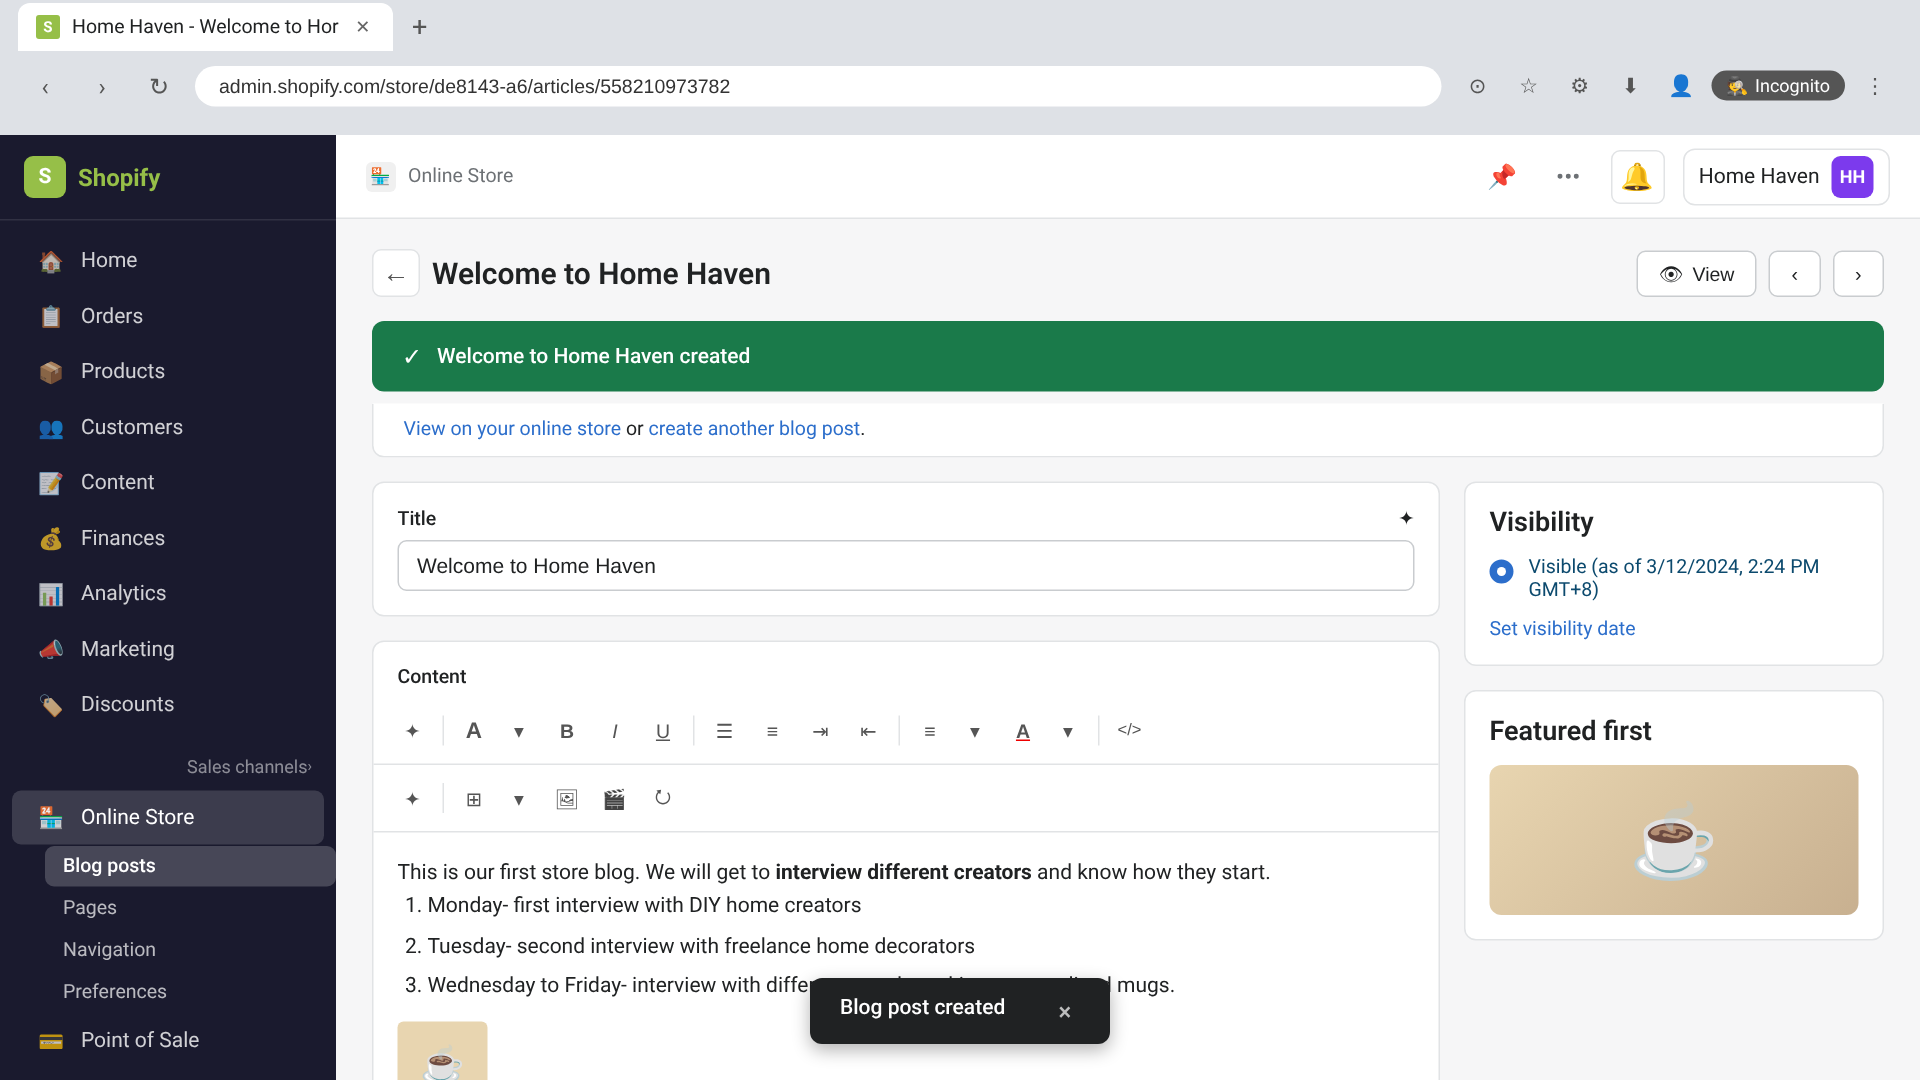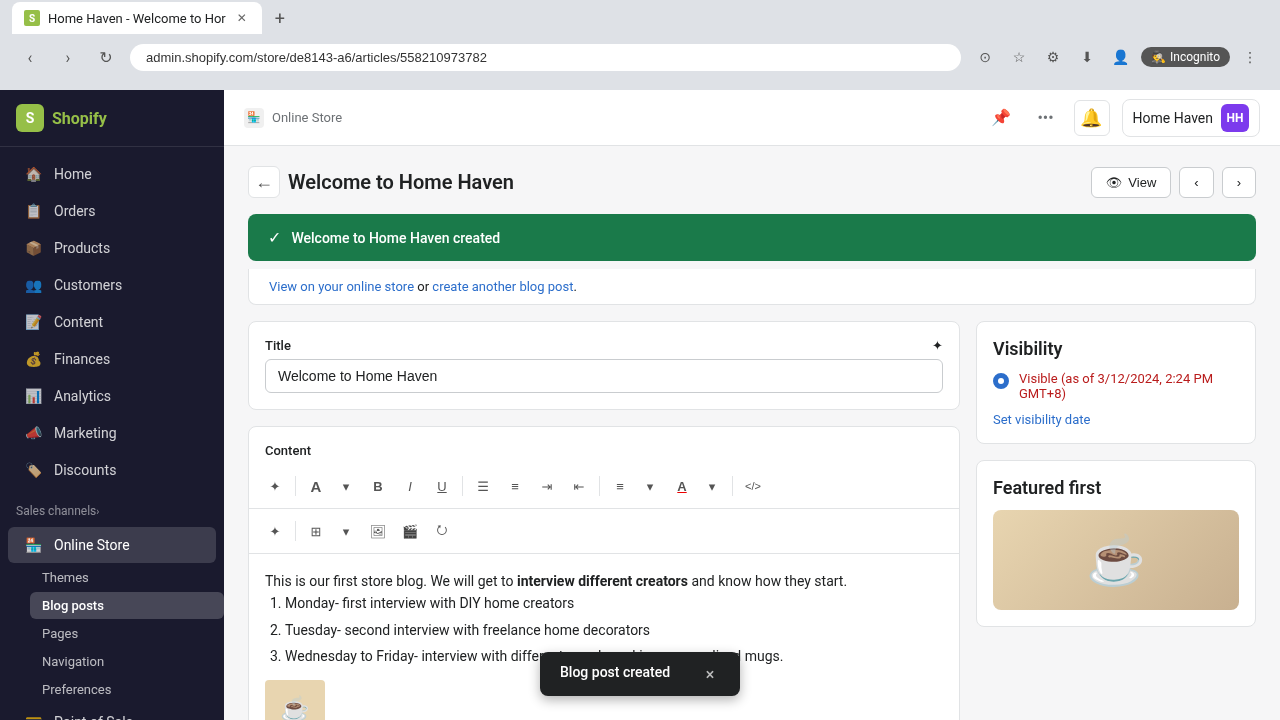--- a/index.html
+++ b/index.html
@@ -27,21 +27,21 @@
     .sidebar-header { padding: 14px 16px; display: flex; align-items: center; gap: 10px; border-bottom: 1px solid rgba(255,255,255,0.1); }
     .shopify-logo { display: flex; align-items: center; gap: 8px; color: #96bf48; font-weight: bold; font-size: 16px; }
     .shopify-icon { width: 28px; height: 28px; background: #96bf48; border-radius: 6px; display: flex; align-items: center; justify-content: center; color: white; font-size: 14px; font-weight: bold; }
     .sidebar-nav { flex: 1; padding: 8px 0; }
     .nav-item { display: flex; align-items: center; gap: 10px; padding: 8px 16px; cursor: pointer; border-radius: 6px; margin: 1px 8px; color: rgba(255,255,255,0.8); font-size: 14px; }
     .nav-item.active { background: rgba(255,255,255,0.15); color: #fff; }
     .nav-icon { width: 20px; height: 20px; display: flex; align-items: center; justify-content: center; font-size: 14px; opacity: 0.9; }
     .nav-sub { margin-left: 30px; }
     .nav-sub-item { display: flex; align-items: center; padding: 6px 12px; cursor: pointer; border-radius: 6px; margin: 1px 0; color: rgba(255,255,255,0.7); font-size: 13px; }
     .nav-sub-item.active { background: rgba(255,255,255,0.2); color: #fff; font-weight: 500; }
-    .sales-channels-header { padding: 8px 16px; font-size: 12px; color: rgba(255,255,255,0.5); display: flex; align-items: center; justify-content: flex-start; margin-top: 8px; }
+    .sales-channels-header { padding: 8px 16px; font-size: 12px; color: rgba(255,255,255,0.5); display: flex; align-items: center; justify-content: flex-end; margin-top: 8px; }
     .sales-channels-header .chevron { font-size: 10px; }
 
     
     .main { flex: 1; display: flex; flex-direction: column; overflow: hidden; }
 
     
     .topbar { background: #fff; border-bottom: 1px solid #e1e3e5; padding: 0 20px; height: 56px; display: flex; align-items: center; gap: 12px; }
     .topbar-breadcrumb { display: flex; align-items: center; gap: 8px; font-size: 13px; color: #6d7175; }
     .breadcrumb-icon { width: 20px; height: 20px; background: #f0f0f0; border-radius: 4px; display: flex; align-items: center; justify-content: center; font-size: 11px; }
     .topbar-actions { margin-left: auto; display: flex; align-items: center; gap: 12px; }
@@ -85,21 +85,21 @@
     .thumbnail-preview { margin-top: 12px; }
     .thumbnail-img { width: 60px; height: 60px; background: #e8d5b0; border-radius: 4px; object-fit: cover; display: flex; align-items: center; justify-content: center; font-size: 24px; }
 
     
     .visibility-card .card-section { padding: 16px; }
     .card-title { font-size: 18px; font-weight: 600; color: #202223; margin-bottom: 12px; }
     .radio-option { display: flex; align-items: flex-start; gap: 10px; margin-bottom: 10px; cursor: pointer; }
     .radio-btn { width: 16px; height: 16px; border-radius: 50%; border: 2px solid #c9cccf; display: flex; align-items: center; justify-content: center; margin-top: 2px; flex-shrink: 0; }
     .radio-btn.selected { border-color: #2c6ecb; background: #2c6ecb; }
     .radio-btn.selected::after { content: ''; width: 6px; height: 6px; background: #fff; border-radius: 50%; }
-    .radio-label { font-size: 13px; color: #b91c1c; }
+    .radio-label { font-size: 13px; color: #0c4a6e; }
     .set-date-link { color: #2c6ecb; font-size: 13px; cursor: pointer; text-decoration: none; }
 
     .featured-image-card .card-section { padding: 16px; }
 
     
     .toast-container { position: fixed; bottom: 24px; left: 50%; transform: translateX(-50%); z-index: 1000; }
     .toast { background: #202223; color: #fff; padding: 12px 20px; border-radius: 8px; display: flex; align-items: flex-start; gap: 28px; font-size: 14px; font-weight: 500; box-shadow: 0 4px 12px rgba(0,0,0,0.3); min-width: 200px; }
     .toast-close { width: 20px; height: 20px; display: flex; align-items: center; justify-content: center; cursor: pointer; color: rgba(255,255,255,0.7); font-size: 16px; margin-left: auto; }
 
     
@@ -194,23 +194,20 @@
       <div class="sales-channels-header">
         <span>Sales channels</span>
         <span class="chevron">›</span>
       </div>
 
       <div class="nav-item active">
         <span class="nav-icon">🏪</span>
         <span>Online Store</span>
       </div>
       <div class="nav-sub">
-        <div class="nav-sub-item">
-          <span>Themes</span>
-        </div>
         <div class="nav-sub-item active">
           <span>Blog posts</span>
         </div>
         <div class="nav-sub-item">
           <span>Pages</span>
         </div>
         <div class="nav-sub-item">
           <span>Navigation</span>
         </div>
         <div class="nav-sub-item">

